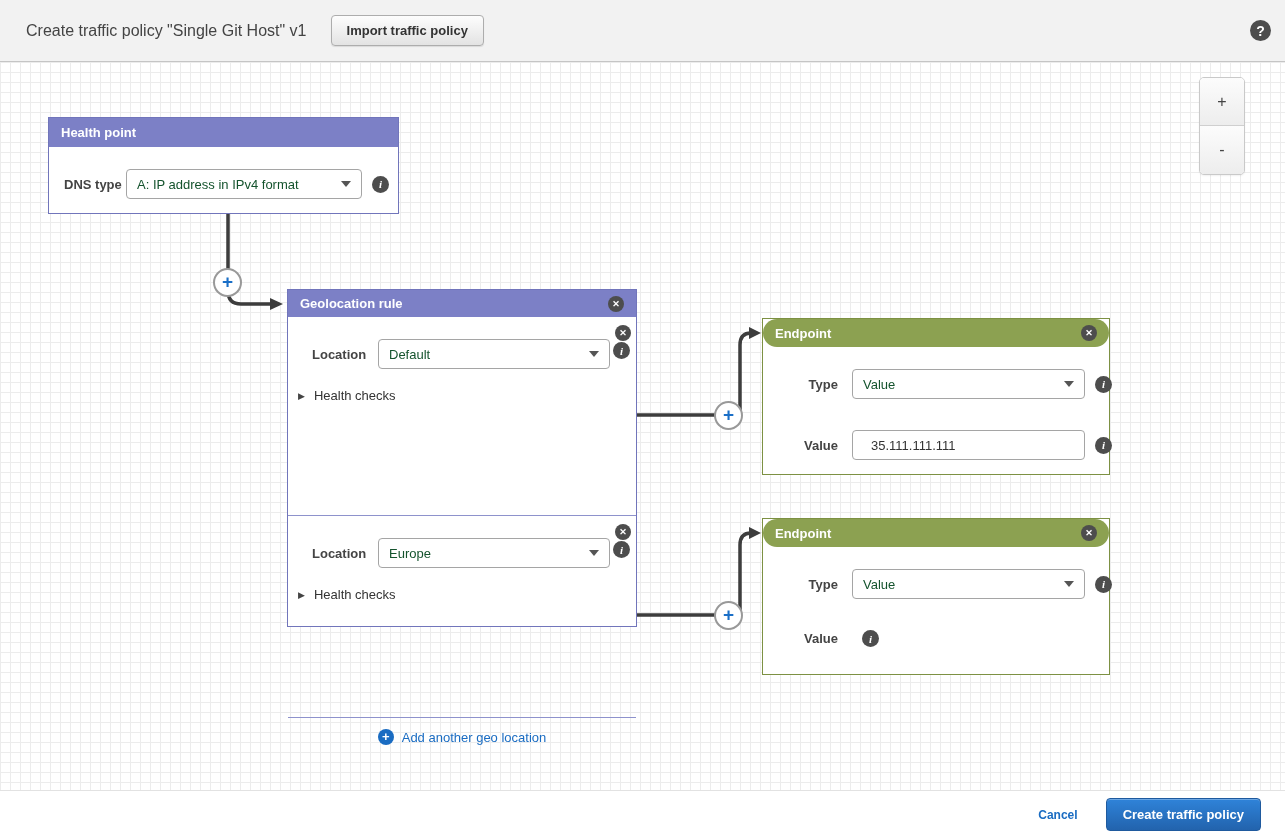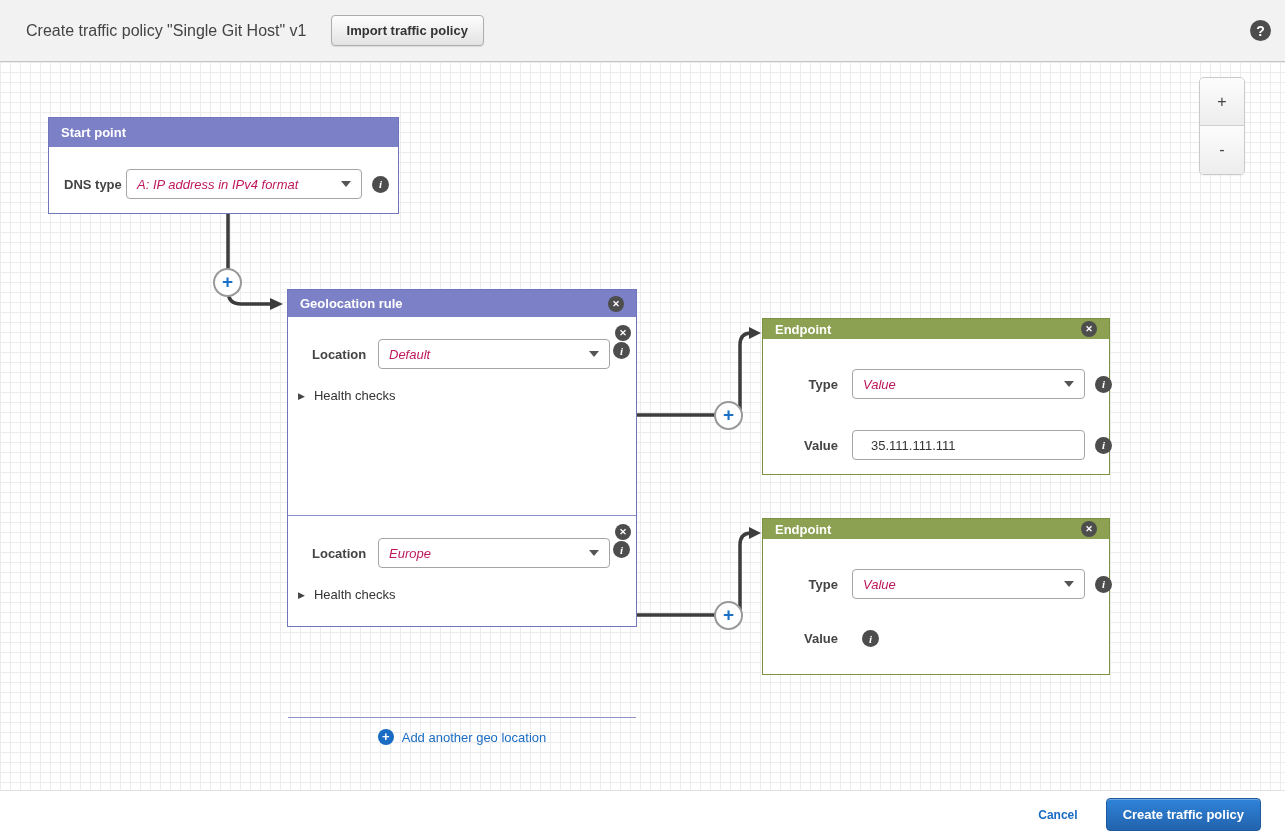--- a/index.html
+++ b/index.html
@@ -39,21 +39,21 @@
   .node { position:absolute; background:#fff; }
   .node-header { color:#fff; font-weight:bold; font-size:13px; padding:0 12px;
                  display:flex; align-items:center; justify-content:space-between; }
   .node.purple { border:1px solid #7175bb; }
   .node.purple > .node-header { background:#7c80c6; }
   .node.green  { border:1px solid #7d9143; }
   .node.green  > .node-header { background:#8ca151; }
 
   .select-box { height:30px; border:1px solid #a5a5a5; border-radius:4px; background:#fff;
                 display:flex; align-items:center; justify-content:space-between;
-                padding:0 10px; font-size:13px; color:#be185d; cursor:pointer;font-style:italic; }
+                padding:0 10px; font-size:13px; color:#14532d; cursor:pointer; }
   .caret { width:0; height:0; border-left:5px solid transparent;
            border-right:5px solid transparent; border-top:6px solid #555; margin-left:8px; }
   .info-icon { width:17px; height:17px; border-radius:50%; background:#4d4d4d; color:#fff;
                font-size:11px; font-weight:bold; font-style:italic; flex:none;
                display:flex; align-items:center; justify-content:center;
                font-family:"Liberation Serif", serif; cursor:pointer; }
   .close-icon { width:16px; height:16px; border-radius:50%; background:#4d4d4d; color:#fff;
                 font-size:9px; font-weight:bold; display:flex; align-items:center;
                 justify-content:center; cursor:pointer; flex:none; }
   .field-label { font-weight:bold; font-size:13px; color:#444; }
@@ -81,21 +81,21 @@
             gap:9px; font-size:13px; color:#333; cursor:pointer; }
   .tri { font-size:9px; color:#444; }
   .geo-footer { height:38px; display:flex; align-items:center; justify-content:center; }
   .add-link { display:flex; align-items:center; gap:8px; color:#1a6cc2; font-size:13px;
               cursor:pointer; }
   .add-plus { width:16px; height:16px; border-radius:50%; background:#1a6cc2; color:#fff;
               font-weight:bold; font-size:13px; line-height:15px; text-align:center; }
 
   
   .endpoint { width:348px; height:157px; }
-  .endpoint > .node-header { height:20px; }
+  .endpoint > .node-header { height:28px;border-radius:14px; }
   .ep1 { left:762px; top:256px; }
   .ep2 { left:762px; top:456px; }
   .ep-row { position:absolute; display:flex; align-items:center; left:0; }
   .ep-row.r1 { top:50px; }
   .ep-row.r2 { top:111px; }
   .ep-row .field-label { width:75px; text-align:right; margin-right:14px; }
   .ep-row .select-box, .ep-row .text-input { width:233px; }
   .ep-row .info-icon { margin-left:10px; }
   .text-input { height:30px; border:1px solid #a5a5a5; border-radius:4px; padding:0 18px;
                 font-size:13px; color:#333; font-family:inherit; outline:none; }
@@ -146,21 +146,21 @@
     </g>
   </svg>
 
   <div class="zoom-ctrl">
     <button class="zoom-btn first">+</button>
     <button class="zoom-btn">-</button>
   </div>
 
   <div class="node purple start-point">
     <div class="node-header">
-      <span>Start point</span>
+      <span>Health point</span>
     </div>
     <div class="start-row">
       <span class="field-label">DNS type</span>
       <div class="select-box">
         <span>A: IP address in IPv4 format</span>
         <span class="caret"></span>
       </div>
       <span class="info-icon">i</span>
     </div>
   </div>

